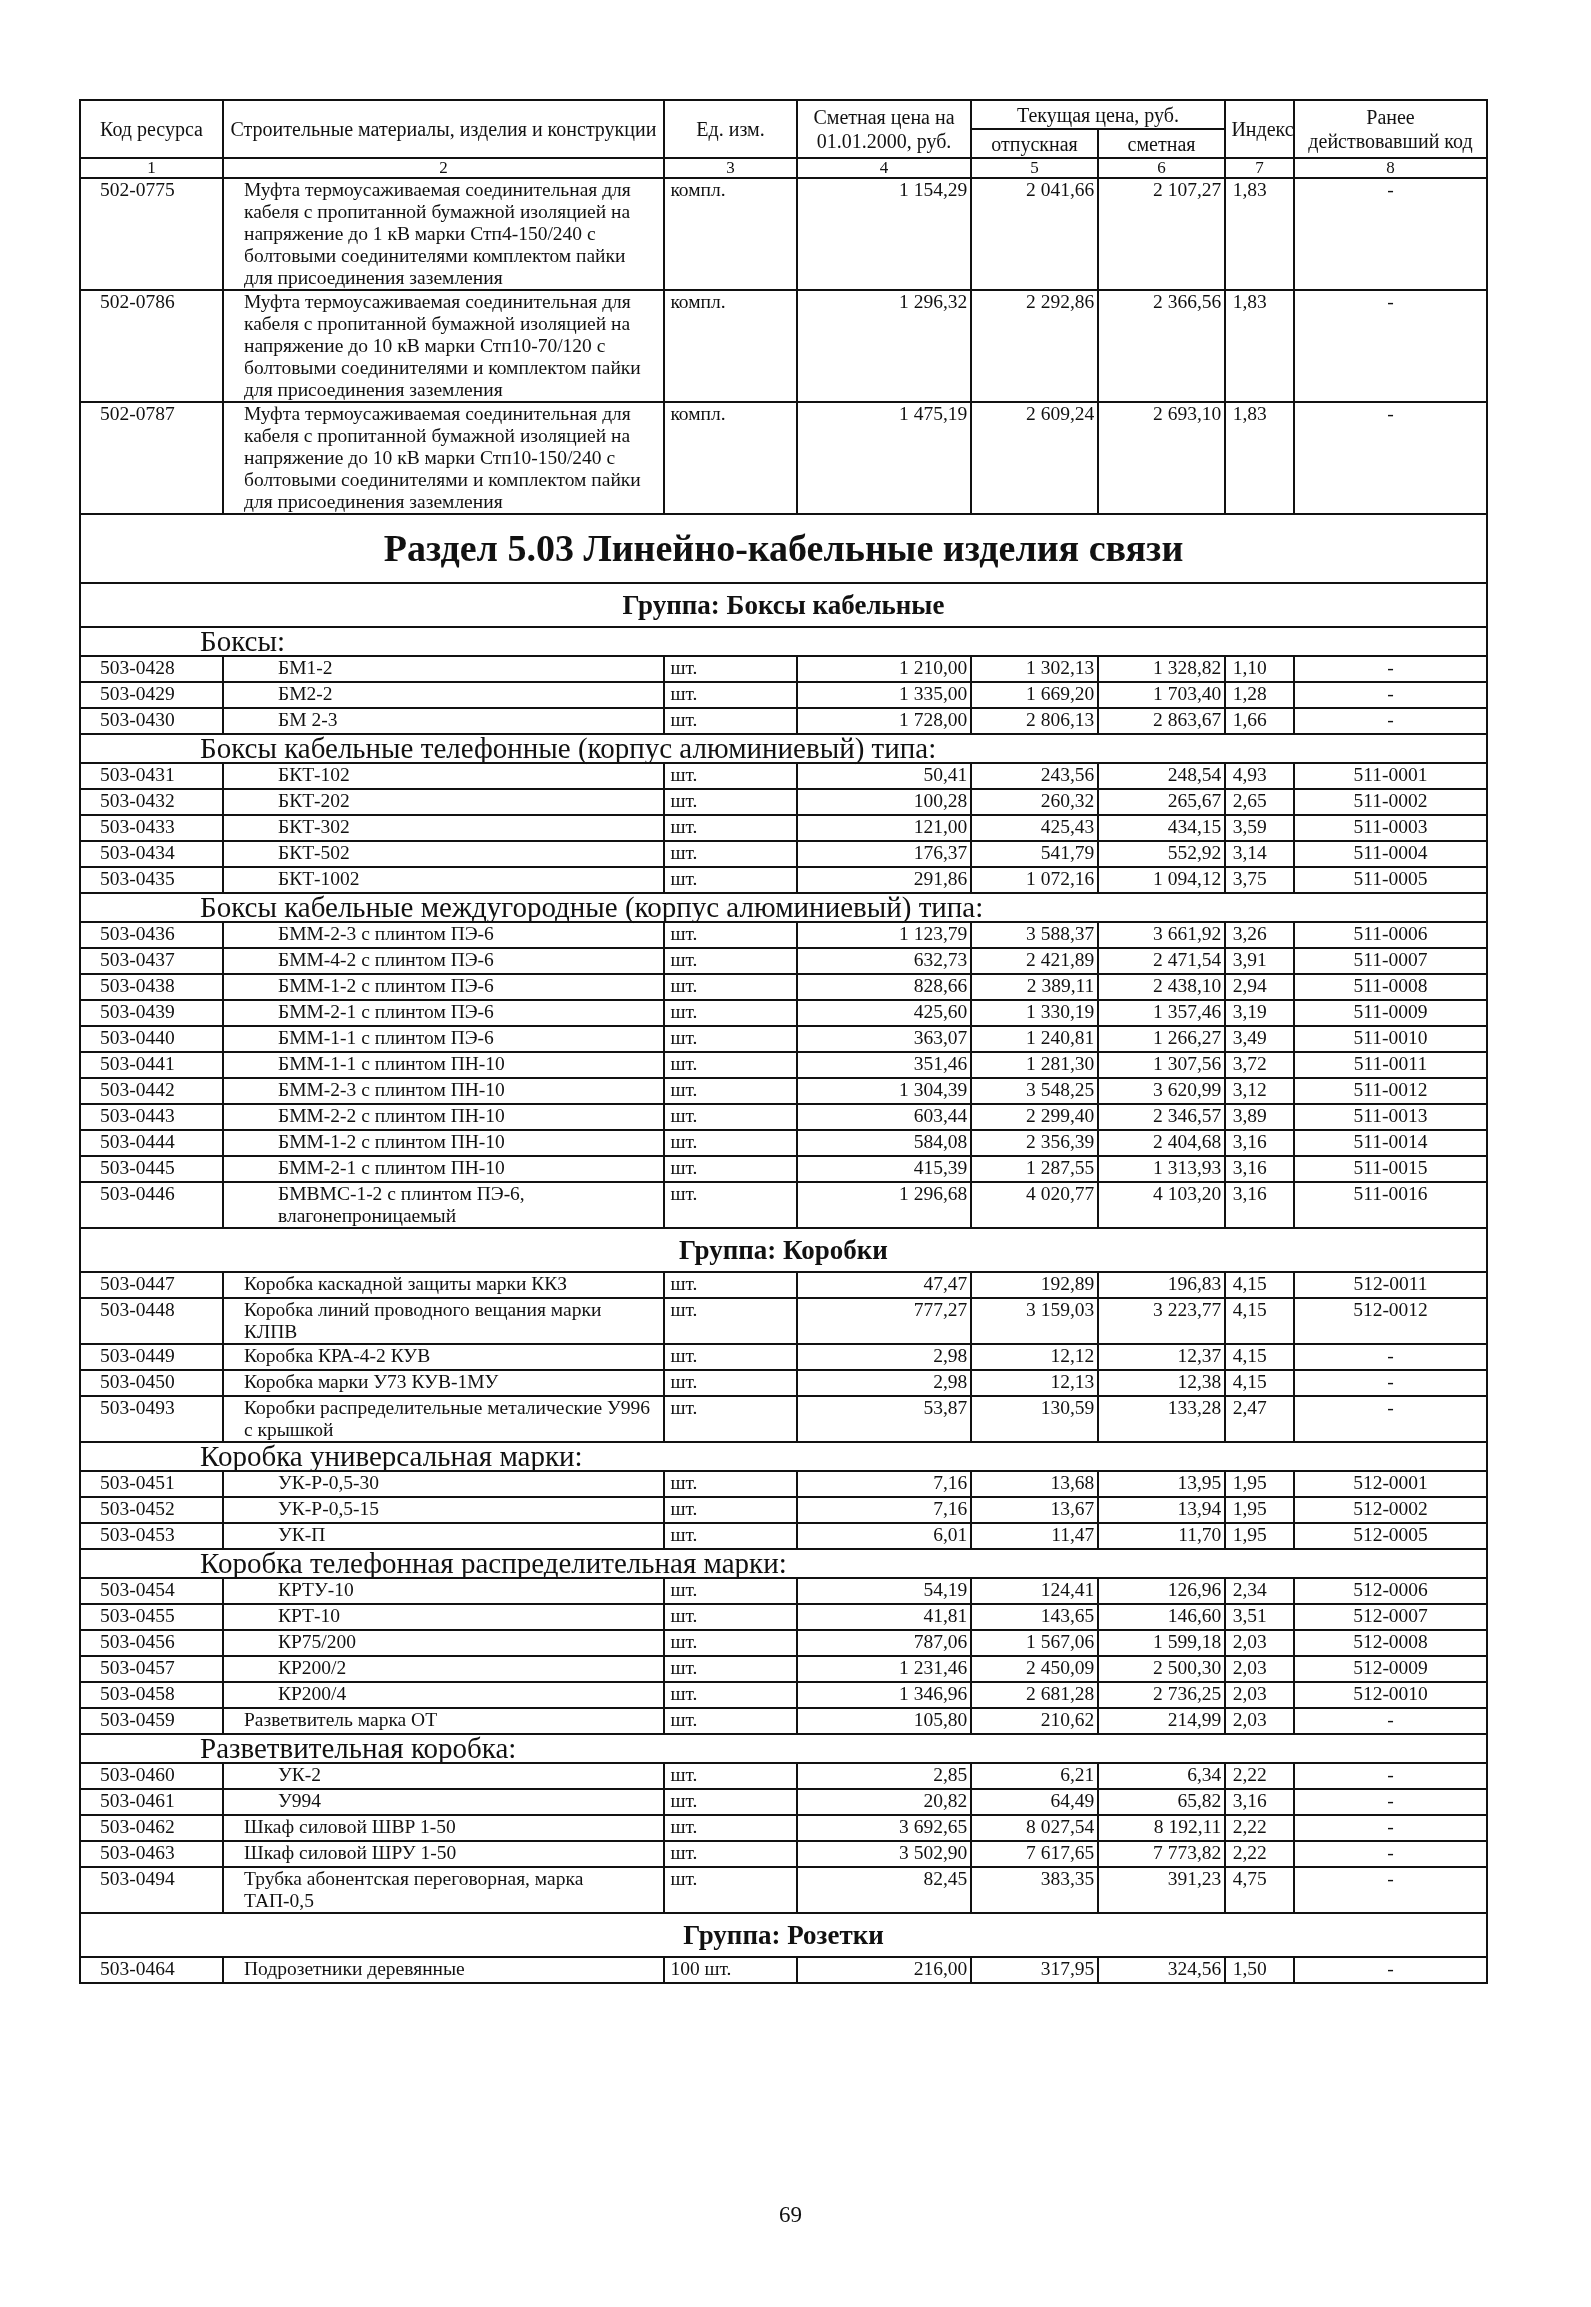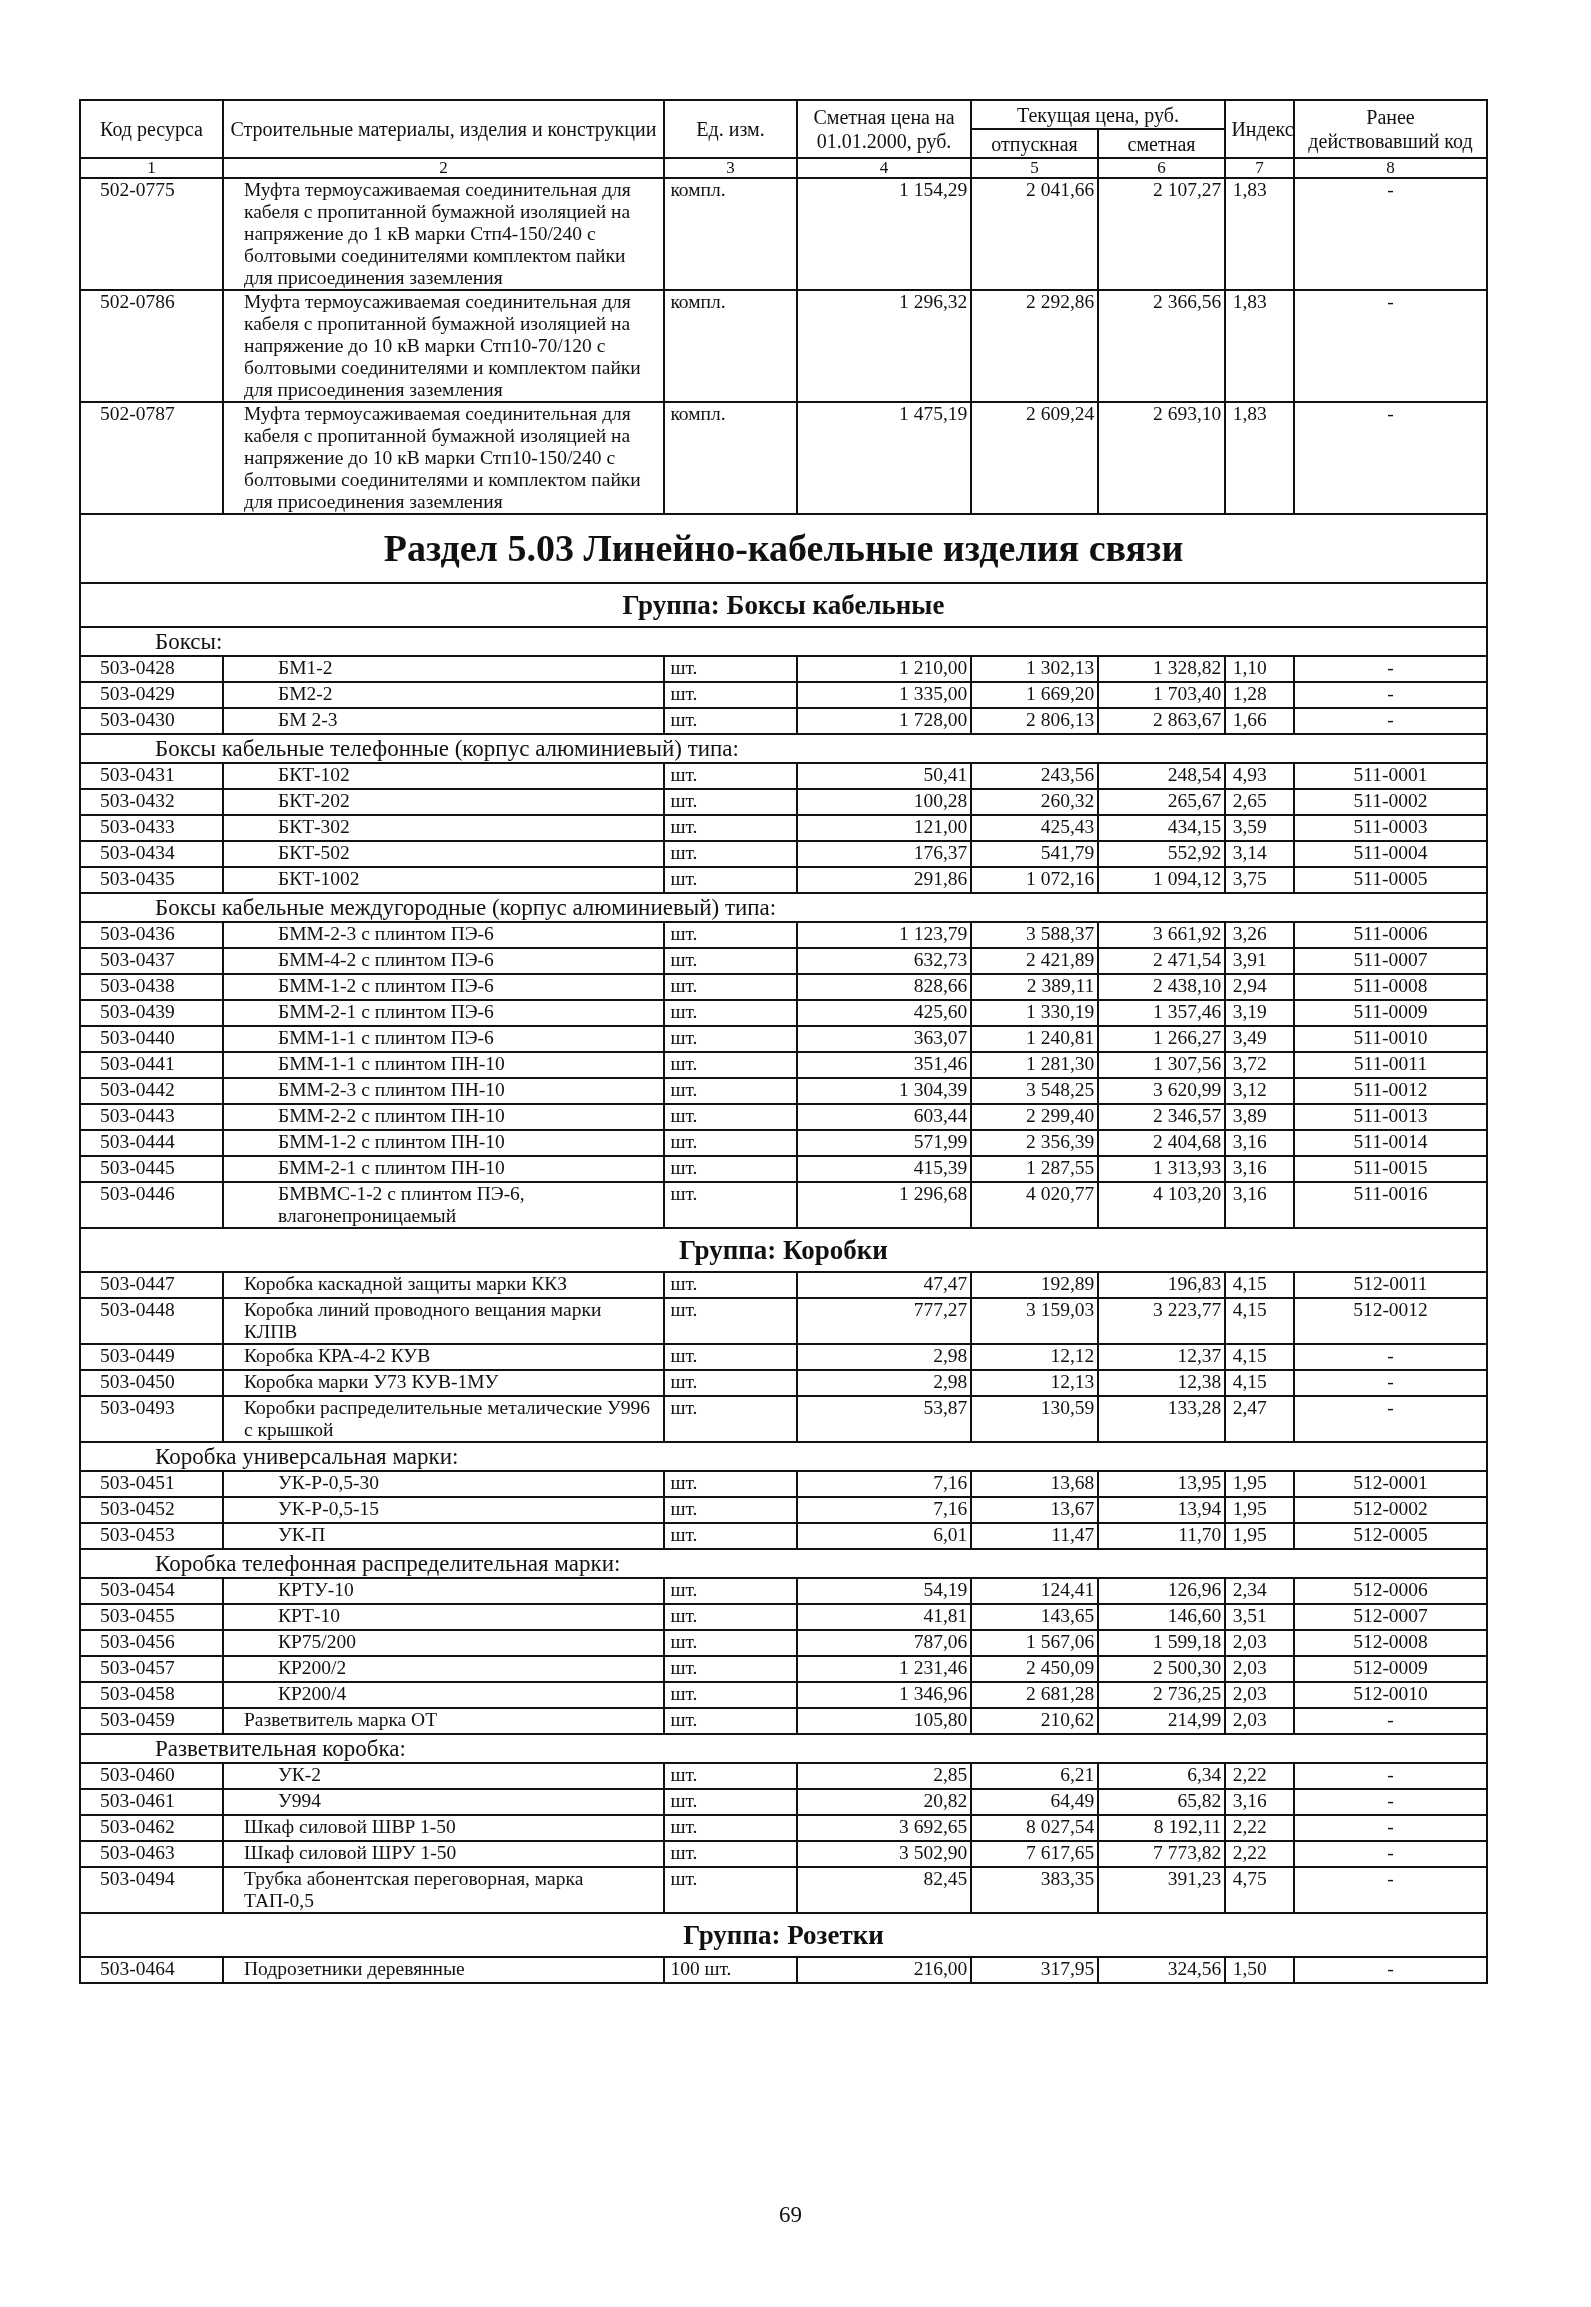--- a/index.html
+++ b/index.html
@@ -15,21 +15,21 @@
   .code { text-align:left; padding-left:19px; }
   .name { text-align:left;border-radius:14px; }
   .name.ind { padding-left:54px; }
   .name.ind2 { padding-left:20px; }
   .unit { }
   .price { text-align:right; padding-right:2.7px; }
   .idx { text-align:left; padding-left:6.7px; }
   .prev { text-align:center; }
   td.sec { text-align:center; font-weight:bold; font-size:38px; line-height:47px; height:67px; vertical-align:middle; border-bottom-width:2px; }
   td.grp { text-align:center; font-weight:bold; font-size:27px; line-height:32px; height:42px; vertical-align:middle;font-family:Liberation Serif, serif; }
-  td.sub { font-size:23px; line-height:27px; padding-left:74px; text-align:left; vertical-align:bottom; border-left:2px solid #111; border-right:2px solid #111; }
+  td.sub { font-size:29px; line-height:27px; padding-left:119px; text-align:left; vertical-align:bottom; border-left:2px solid #111; border-right:2px solid #111; }
   .r1 td { height:24px; }
   .page-num { position:absolute; left:0; width:1581px; top:2202px; text-align:center; font-size:23px; }
 </style>
 </head>
 <body>
 
 <div class="page">
   <table>
     <colgroup>
       <col class="c1">
@@ -269,21 +269,21 @@
           <td class="price">603,44</td>
           <td class="price">2 299,40</td>
           <td class="price">2 346,57</td>
           <td class="idx">3,89</td>
           <td class="prev">511-0013</td>
         </tr>
         <tr class="r1">
           <td class="code">503-0444</td>
           <td class="name ind">БММ-1-2 с плинтом ПН-10</td>
           <td class="unit">шт.</td>
-          <td class="price">571,99</td>
+          <td class="price">584,08</td>
           <td class="price">2 356,39</td>
           <td class="price">2 404,68</td>
           <td class="idx">3,16</td>
           <td class="prev">511-0014</td>
         </tr>
         <tr class="r1">
           <td class="code">503-0445</td>
           <td class="name ind">БММ-2-1 с плинтом ПН-10</td>
           <td class="unit">шт.</td>
           <td class="price">415,39</td>

